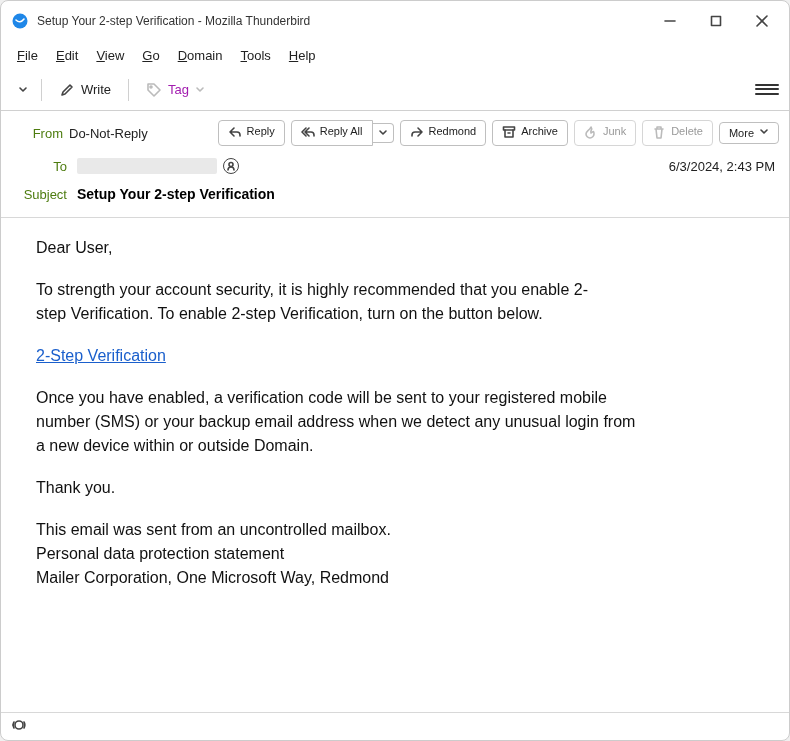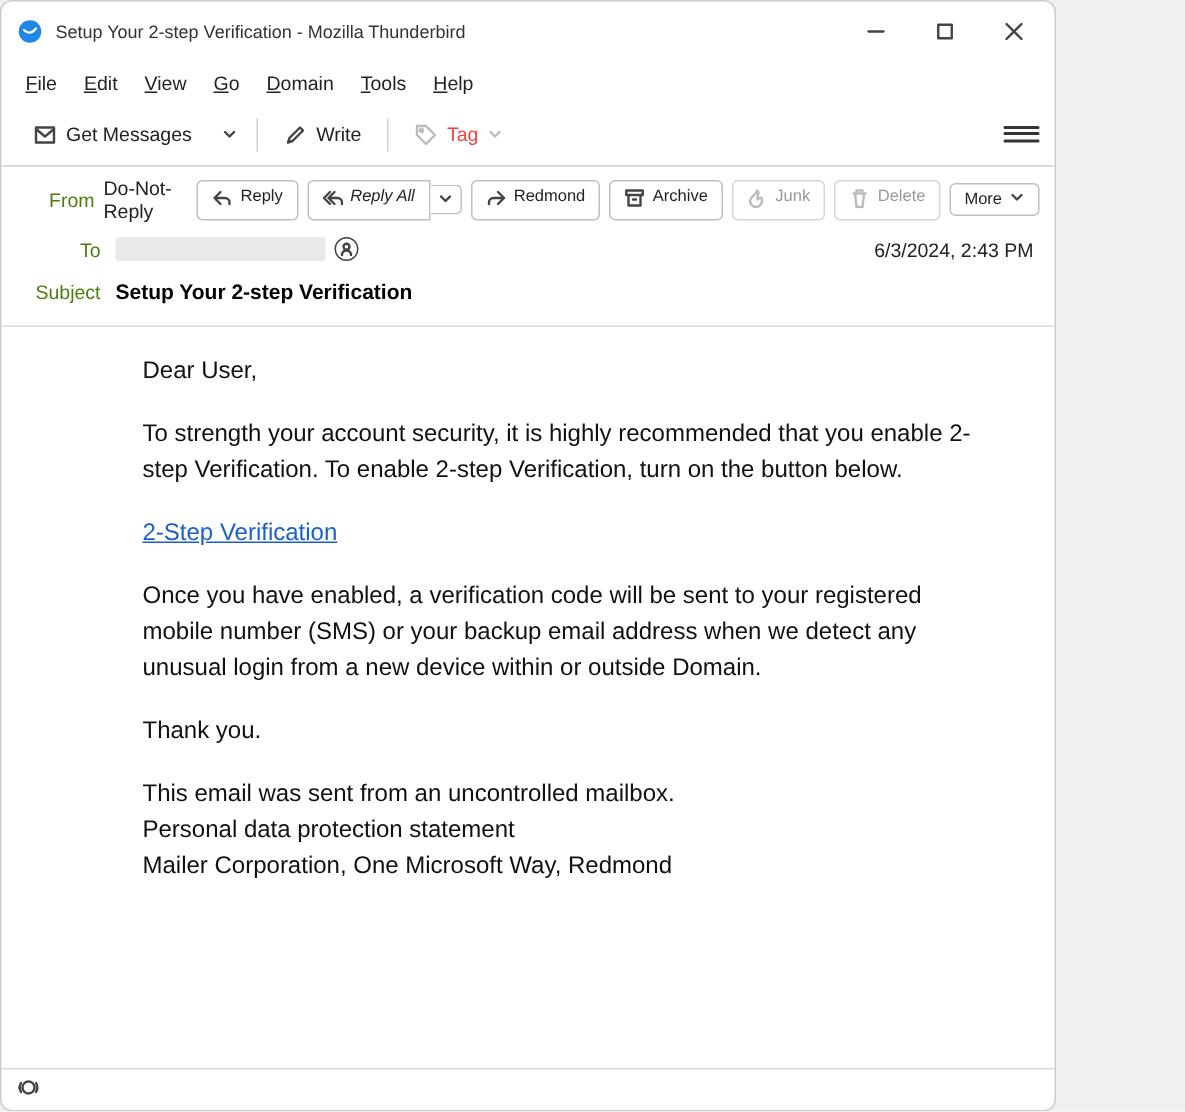--- a/index.html
+++ b/index.html
@@ -1,17 +1,17 @@
 <!DOCTYPE html>
 <html><head>
   <meta charset="utf-8">
   <style>
     * { box-sizing: border-box; margin: 0; padding: 0; }
     body { font-family: "Segoe UI", Tahoma, sans-serif; background: #f0f0f0; width: 790px; height: 741px; overflow: hidden; }
-    .window { background: #fff; border: 1px solid #ccc; border-radius: 8px; width: 704px; height: 741px; display: flex; flex-direction: column; overflow: hidden; }
+    .window { background: #fff; border: 1px solid #ccc; border-radius: 8px; width: 790px; height: 741px; display: flex; flex-direction: column; overflow: hidden; }
     
     .titlebar { display: flex; align-items: center; height: 40px; padding: 0 4px 0 10px; }
     .tb-icon { width: 18px; height: 18px; margin-right: 8px; display: flex; align-items: center; justify-content: center; }
     .tb-title { font-size: 12px; color: #333; flex: 1; }
     .tb-btn { width: 46px; height: 32px; display: flex; align-items: center; justify-content: center; cursor: pointer; }
     
     .menubar { display: flex; align-items: center; height: 28px; padding: 0 8px; gap: 2px; }
     .menu-item { font-size: 13px; color: #222; padding: 3px 8px; cursor: pointer; }
     .underline-first::first-letter { text-decoration: underline; }
     
@@ -29,26 +29,26 @@
     .hlabel { font-size: 13px; color: #4d7c0f; width: 52px; text-align: right; }
     .hvalue { font-size: 13px; color: #222; flex: 1; display: flex; align-items: flex-end; gap: 6px;}
     .hvalue.subj { font-weight: 700; color: #000; font-size: 14px; }
     .date-right { font-size: 13px; color: #222; }
     .redacted { background: #e9e9e9; width: 140px; height: 16px; border-radius: 2px; display:inline-block; }
     
     .abtn { display: flex; align-items: flex-start; gap: 5px; padding: 4px 9px; border: 1px solid #bfbfbf; border-radius: 4px; font-size: 11px; cursor: pointer; background: #fff; color: #222; }
     .abtn.disabled { color: #999; border-color: #d6d6d6; }
     .abtn.disabled svg { stroke: #bbb; }
     .abtn.chev { padding: 4px 5px; border-left: none; border-top-left-radius: 0; border-bottom-left-radius: 0; margin-left: -6px; }
-    .abtn.joinr { border-top-right-radius: 0; border-bottom-right-radius: 0; font-style: italic; }
+    .abtn.joinr { border-top-right-radius: 0; border-bottom-right-radius: 0; }
     .abtn.group-spacer { margin-left: 2px; }
     
     .header-sep { border-top: 1px solid #d8d8d8; margin-top: 6px; }
     
-    .body-area { flex: 1; padding: 18px 46px; font-size: 16px; color: #111; line-height: 1.5; overflow: auto; margin-left: 48px; }
+    .body-area { flex: 1; padding: 18px 35px; font-size: 16px; color: #111; line-height: 1.5; overflow: auto; }
     .body-area p { margin-bottom: 18px; }
     .body-area a { color: #1a5fcc; text-decoration: underline; }
     
     .statusbar { height: 28px; border-top: 1px solid #d8d8d8; display: flex; align-items: center; padding: 0 10px; font-size: 13px; color: #333; }
     
     svg { stroke: #444; stroke-width: 1.6; fill: none; stroke-linecap: round; stroke-linejoin: round;}
     .contact-icon { width:16px; height:16px; border-radius:50%; border:1.5px solid #444; display:flex; align-items:center; justify-content:center; font-size:10px; }
   </style>
 </head>
 <body>
@@ -85,45 +85,36 @@
     <div class="menu-item underline-first">File</div>
     <div class="menu-item underline-first">Edit</div>
     <div class="menu-item underline-first">View</div>
     <div class="menu-item underline-first">Go</div>
     <div class="menu-item underline-first">Domain</div>
     <div class="menu-item underline-first">Tools</div>
     <div class="menu-item underline-first">Help</div>
   </div>
 
   <div class="toolbar">
-    <div class="tbtn">
-      <span class="icon">
-          <svg width="16" height="16" viewBox="0 0 16 16">
-            <path d="M2 3h12v10H2z"></path>
-            <path d="M2 4l6 5 6-5"></path>
-          </svg>
-        </span>
-      <span>Get Messages</span>
-    </div>
     <div class="tbtn tbtn-chev">
         <svg width="10" height="10" viewBox="0 0 10 10">
           <path d="M2 3l3 3 3-3"></path>
         </svg>
       </div>
     <div class="tb-sep"></div>
     <div class="tbtn">
       <span class="icon">
           <svg width="16" height="16" viewBox="0 0 16 16">
             <path d="M3 13l1-3 7-7 2 2-7 7z"></path>
           </svg>
         </span>
       <span>Write</span>
     </div>
     <div class="tb-sep"></div>
-    <div class="tbtn" style="color:#ef4444">
+    <div class="tbtn" style="color:#a21caf">
       <span class="icon">
           <svg width="16" height="16" viewBox="0 0 16 16" style="stroke:#bbb">
             <path d="M2 2h6l6 6-6 6-6-6z"></path>
             <circle cx="5" cy="5" r="1"></circle>
           </svg>
         </span>
       <span>Tag</span>
       <svg width="10" height="10" viewBox="0 0 10 10" style="stroke:#bbb">
           <path d="M2 3l3 3 3-3"></path>
         </svg>

